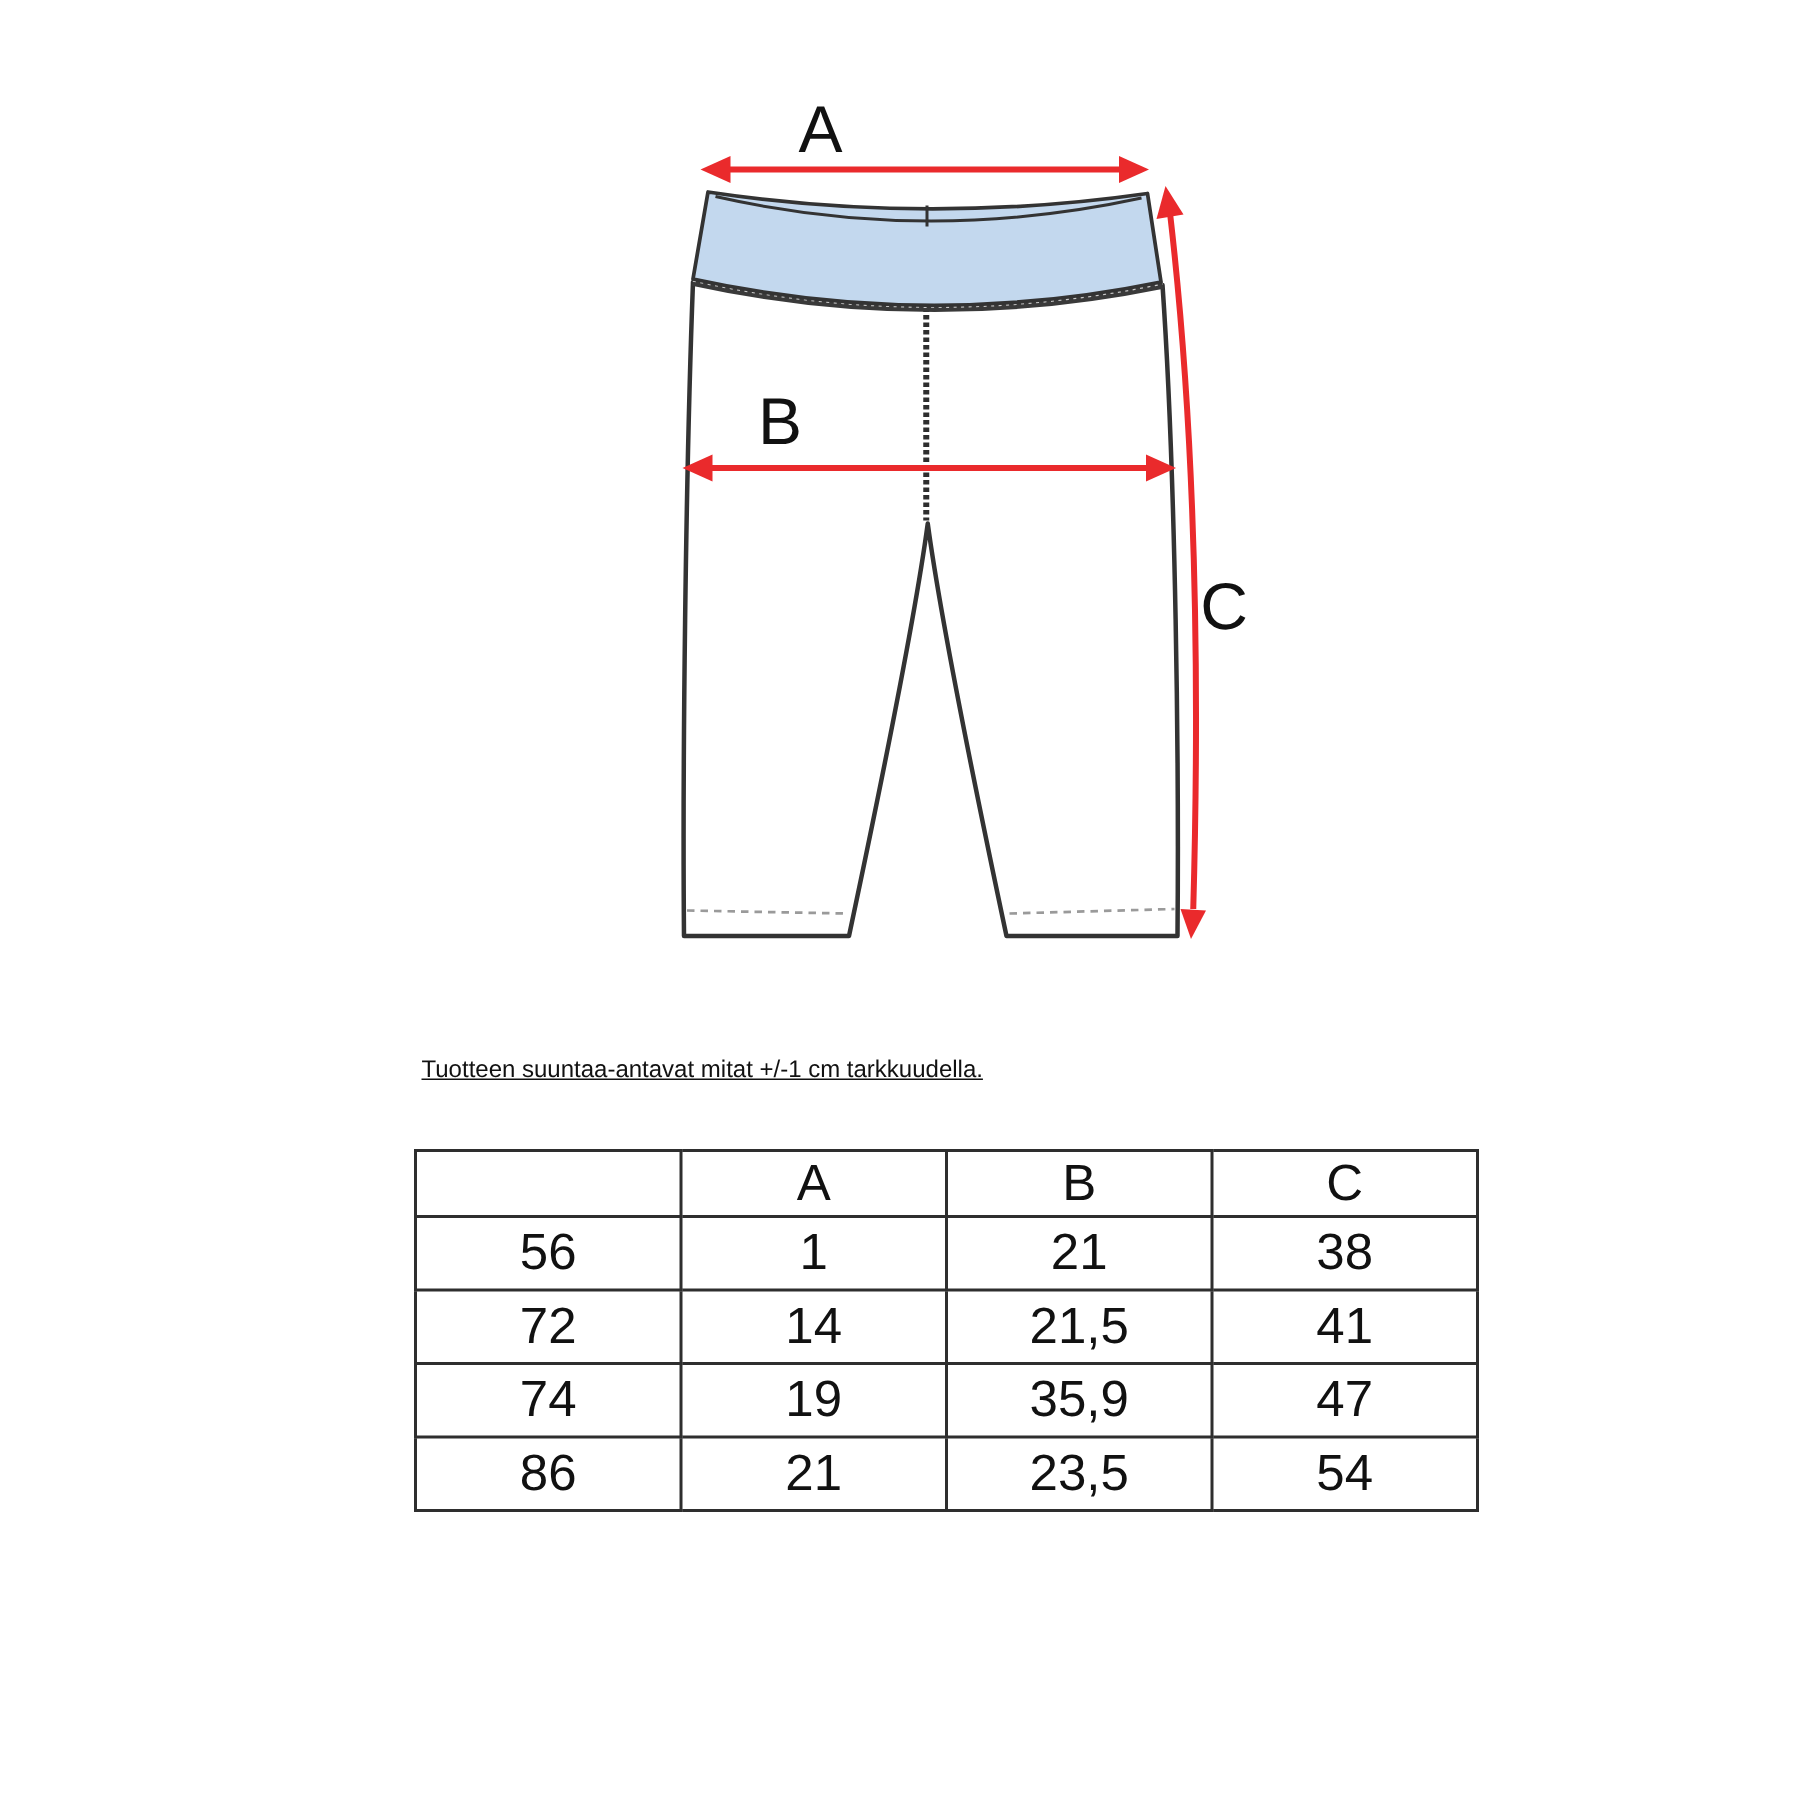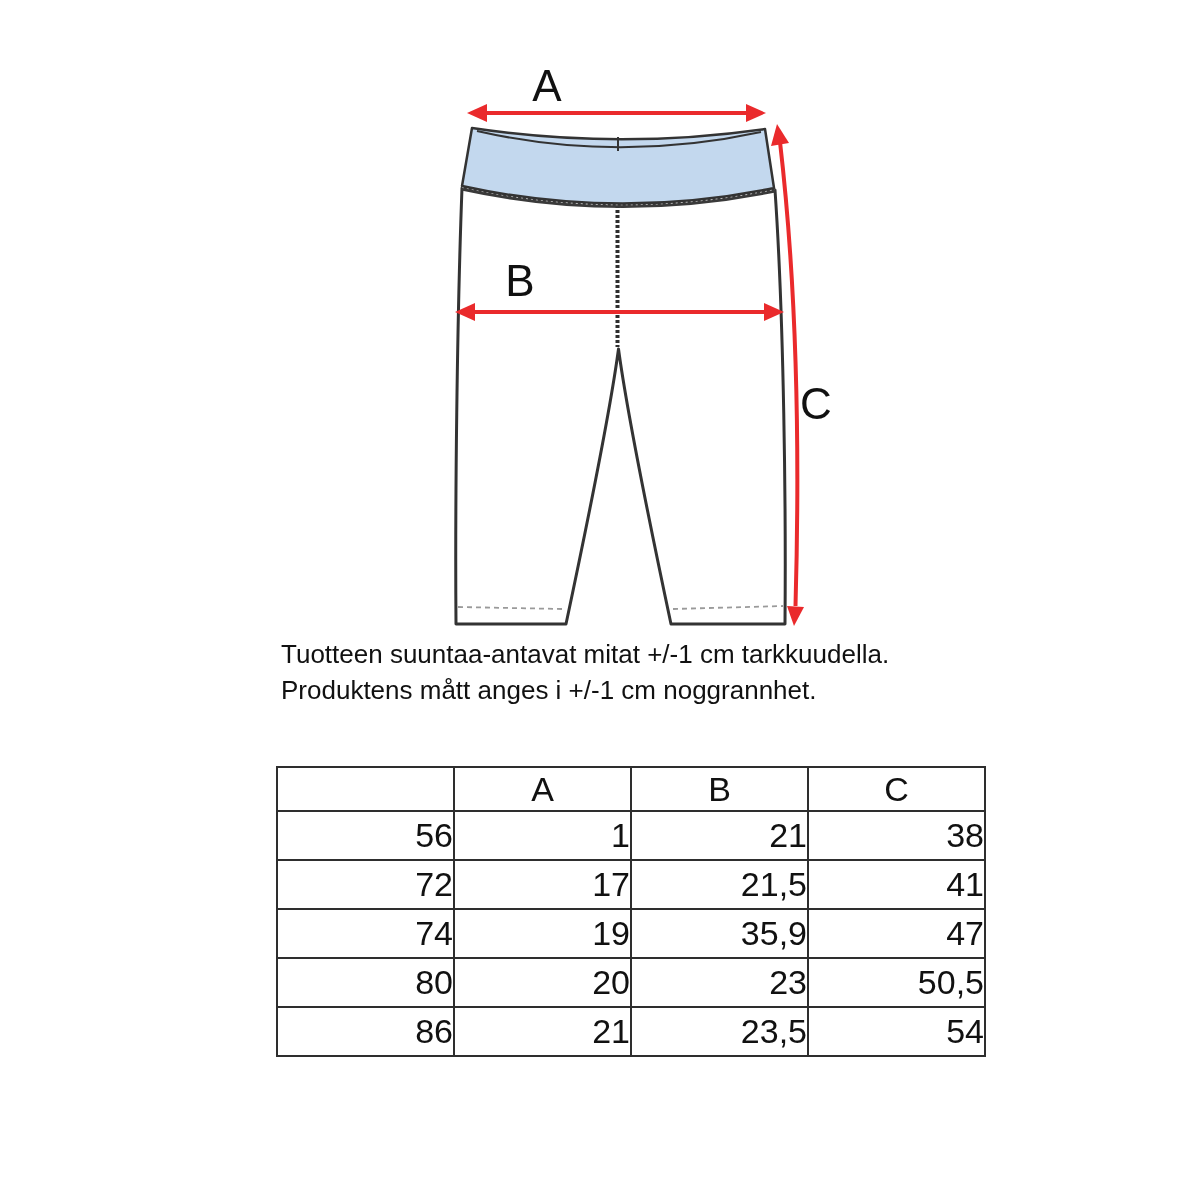--- a/index.html
+++ b/index.html
@@ -24,41 +24,42 @@
   .thin-line{fill:none;stroke:var(--outline-color);stroke-width:2;}
   .stitch-band{fill:none;stroke:#3a3a3a;stroke-width:7;}
   .stitch-band-dots{fill:none;stroke:#c9c9c9;stroke-width:1.6;stroke-dasharray:2 3;}
   .center-seam{fill:none;stroke:#2e2e2e;stroke-width:4;stroke-dasharray:3 2;}
   .hem-line{fill:none;stroke:#9a9a9a;stroke-width:1.8;stroke-dasharray:5 4;}
   .arrow-shaft{fill:none;stroke:var(--arrow-color);stroke-width:4;}
   .arrow-head{fill:var(--arrow-color);stroke:none;}
   .measure-label{font-size:44px;fill:var(--text-color);text-anchor:middle;}
 
   .notes{
-    position:absolute;left:281px;top:636px;
-    font-size:26px;line-height:36px;color:var(--text-color);
+    position:absolute;left:281px;top:696px;
+    font-size:16px;line-height:36px;color:var(--text-color);
     white-space:nowrap;
+    text-decoration:underline;
   }
 
   table.size-table{
     position:absolute;left:276px;top:766px;
     border-collapse:collapse;
     table-layout:fixed;
     width:708px;
   }
   table.size-table col{width:177px;}
   table.size-table th,
   table.size-table td{
     border:2px solid #2e2e2e;
     text-align:center;vertical-align:middle;
     font-size:34px;font-weight:400;
     color:var(--text-color);
   }
   table.size-table th{height:44px;}
-  table.size-table td{height:49px;text-align:right;}
+  table.size-table td{height:49px;}
 </style>
 </head>
 <body>
 
 <div class="diagram-wrap">
   <svg width="1200" height="660" viewBox="0 0 1200 660">
 
     <path class="pants-outline" d="M 462 188
          C 457 320 455 510 456 624
          L 566 624
@@ -92,21 +93,20 @@
 
     <path class="arrow-shaft" d="M 780 142 Q 803 340 795.5 606"></path>
     <polygon class="arrow-head" points="777,124 789,143 771,146"></polygon>
     <polygon class="arrow-head" points="794,626 804,607 787,606"></polygon>
     <text class="measure-label" x="816" y="419">C</text>
   </svg>
 </div>
 
 <div class="notes">
   <p>Tuotteen suuntaa-antavat mitat +/-1 cm tarkkuudella.</p>
-  <p>Produktens mått anges i +/-1 cm noggrannhet.</p>
 </div>
 
 <table class="size-table">
   <colgroup>
       <col>
       <col>
       <col>
       <col>
     </colgroup>
   <thead>
@@ -119,35 +119,29 @@
   </thead>
   <tbody>
       <tr>
         <td>56</td>
         <td>1</td>
         <td>21</td>
         <td>38</td>
       </tr>
       <tr>
         <td>72</td>
-        <td>17</td>
+        <td>14</td>
         <td>21,5</td>
         <td>41</td>
       </tr>
       <tr>
         <td>74</td>
         <td>19</td>
         <td>35,9</td>
         <td>47</td>
-      </tr>
-      <tr>
-        <td>80</td>
-        <td>20</td>
-        <td>23</td>
-        <td>50,5</td>
       </tr>
       <tr>
         <td>86</td>
         <td>21</td>
         <td>23,5</td>
         <td>54</td>
       </tr>
     </tbody>
 </table>
 

